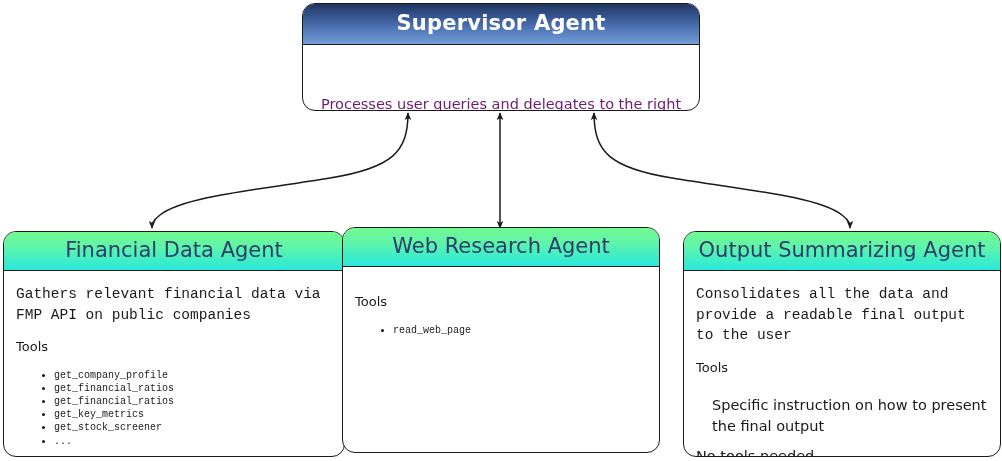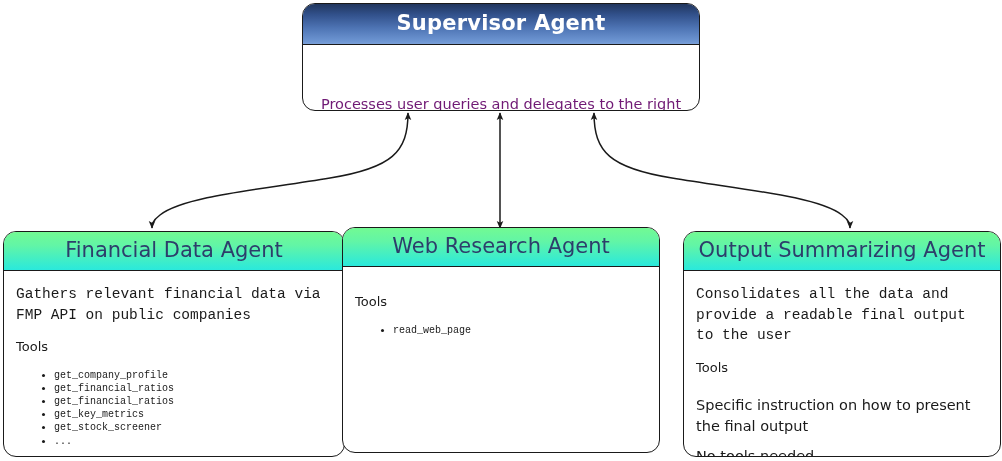--- a/index.html
+++ b/index.html
@@ -91,21 +91,21 @@
     padding-left: 38px;
     list-style: disc;
   }
   .agent .tool-list li {
     font-family: Liberation Mono, monospace;
     font-size: 10px;
     line-height: 1.32;
     color: #1a1a1a;
   }
   .agent .extra-note {
-    margin: 18px 0 0 0;
+    margin: 18px 0 0 16px;
   }
   .agent .extra-note2 {
     margin: 10px 0 0 0;
   }
 
   #financial-agent {
     left: 3px;
     top: 231px;
     width: 342px;
     height: 226px;

